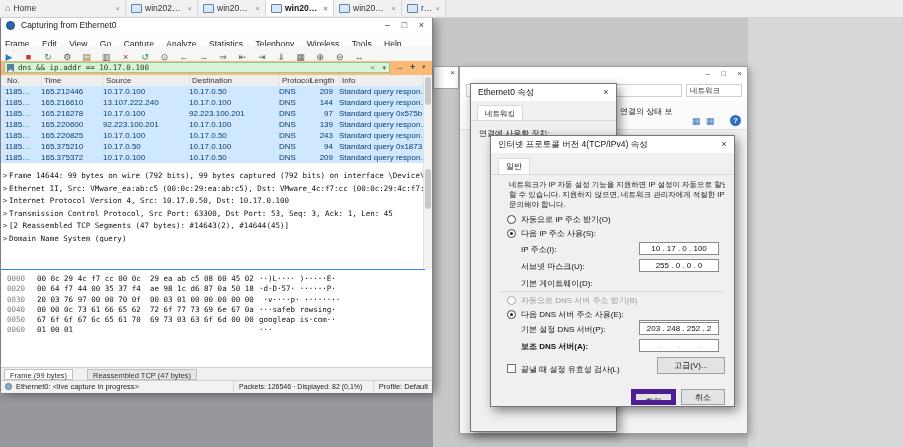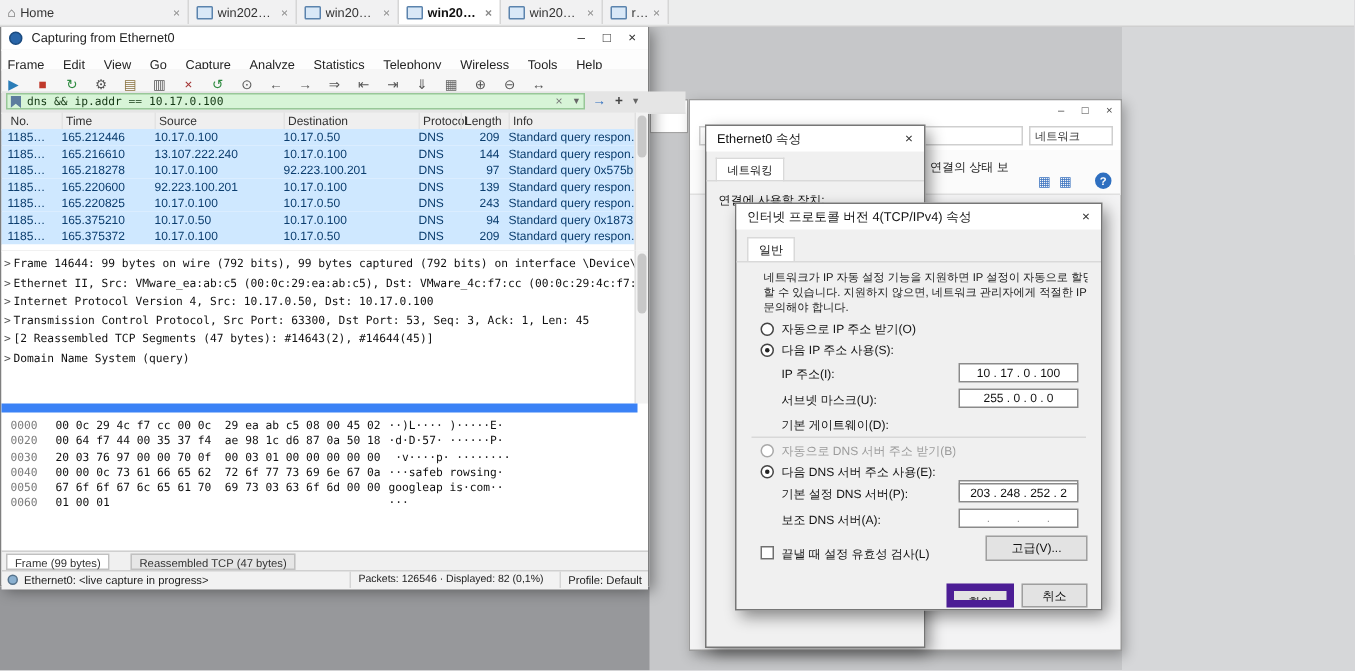--- a/index.html
+++ b/index.html
@@ -28,21 +28,21 @@
       box-sizing:border-box;box-shadow:3px 3px 9px rgba(0,0,0,.4);}
   .ws-title{position:absolute;left:0;top:0;width:100%;height:15px;background:#fff;border-bottom:1px solid #eee;}
   .ws-appicon{position:absolute;left:5px;top:3px;width:9px;height:9px;border-radius:50%;
               background:#2965a8;border:1px solid #1b4b80;box-sizing:border-box;}
   .ws-title .t{position:absolute;left:20px;top:2px;font-size:8.5px;color:#222;}
   .wbtn{position:absolute;top:0;width:17px;height:15px;text-align:center;line-height:15px;font-size:9px;color:#333;}
   .ws-menubar{position:absolute;left:0;top:15px;width:100%;height:13px;background:#fdfdfd;border-bottom:1px solid #ececec;white-space:nowrap;}
   .ws-menubar span{display:inline-block;padding:0 4px;font-size:8.5px;line-height:13px;color:#222;}
   .ws-toolbar{position:absolute;left:0;top:28px;width:100%;height:15px;background:#f6f6f6;border-bottom:1px solid #e2e2e2;}
   .tbi{display:inline-block;width:14px;height:14px;text-align:center;line-height:14px;font-size:9px;margin-left:1px;}
-  .ws-filterbar{position:absolute;left:0;top:43px;width:100%;height:14px;background:#e5e5e5;border-bottom:1px solid #e2e2e2;padding-left:25px;}
+  .ws-filterbar{position:absolute;left:0;top:43px;width:100%;height:14px;background:#fdba74;border-bottom:1px solid #e2e2e2;}
   .f-field{position:absolute;left:3px;top:1px;width:386px;height:11px;background:#d7f4d7;border:1px solid #98c798;box-sizing:border-box;}
   .f-bookmark{position:absolute;left:2px;top:1px;width:7px;height:8px;background:#5d7d9e;
               clip-path:polygon(0 0,100% 0,100% 100%,50% 65%,0 100%);}
   .f-text{position:absolute;left:13px;top:0;font-size:7.5px;line-height:10px;color:#143814;}
   .f-clear{position:absolute;right:14px;top:0;font-size:8px;line-height:10px;color:#777;}
   .f-dd{position:absolute;right:3px;top:0;font-size:7px;line-height:10px;color:#666;}
   .f-apply{position:absolute;left:394px;top:1px;font-size:9px;color:#2b6cbf;font-weight:bold;}
   .f-plus{position:absolute;left:409px;top:1px;font-size:9px;color:#444;font-weight:bold;}
   .f-recent{position:absolute;left:421px;top:2px;font-size:7px;color:#666;}
 
@@ -58,21 +58,21 @@
   .c-len{left:306px;width:26px;text-align:right;}
   .c-info{left:338px;width:84px;}
   .ws-listblank{position:absolute;left:0;top:145px;width:424px;height:4px;background:#fff;border-bottom:1px solid #c8c8c8;}
   .vsb{position:absolute;width:8px;background:#f2f2f2;border-left:1px solid #e0e0e0;}
   .vsb .thumb{position:absolute;left:1px;width:6px;background:#c8c8c8;border-radius:3px;}
 
   .ws-details{position:absolute;left:0;top:149px;width:424px;height:102px;background:#fff;}
   .detline{height:12.5px;line-height:12.5px;white-space:nowrap;overflow:hidden;font-size:7.5px;color:#111;}
   .detline .chev{display:inline-block;width:8px;color:#555;text-align:center;}
 
-  .ws-hex{position:absolute;left:0;top:251px;width:424px;height:98px;background:#fff;border-top:6px solid #3b82f6;padding-top:4px;box-sizing:border-box;}
+  .ws-hex{position:absolute;left:0;top:251px;width:424px;height:98px;background:#fff;border-top:1px solid #3b82f6;padding-top:4px;box-sizing:border-box;}
   .hexline{height:10.3px;line-height:10.3px;font-size:7.5px;white-space:pre;}
   .hoff{display:inline-block;width:30px;color:#7c7c7c;padding-left:6px;white-space:pre;}
   .hbytes{display:inline-block;width:222px;color:#111;white-space:pre;}
   .hascii{display:inline-block;color:#111;white-space:pre;}
 
   .ws-bytetabs{position:absolute;left:0;top:349px;width:100%;height:13px;background:#f0f0f0;border-top:1px solid #cfcfcf;}
   .btab{position:absolute;top:1px;height:11px;line-height:11px;font-size:7.5px;padding:0 5px;
         background:#e6e6e6;border:1px solid #c0c0c0;color:#333;box-sizing:border-box;white-space:nowrap;}
   .btab.active{background:#fff;}
   .ws-status{position:absolute;left:0;top:362px;width:100%;height:12px;background:#f2f2f2;border-top:1px solid #d0d0d0;}
@@ -195,21 +195,21 @@
 
     <div class="sep" style="top:155px;"></div>
 
     <span class="rdo dis" style="top:160px;"></span>
     <span class="rlbl dis" style="top:159px;">자동으로 DNS 서버 주소 받기(B)</span>
     <span class="rdo sel" style="top:174px;"></span>
     <span class="rlbl" style="top:173px;">다음 DNS 서버 주소 사용(E):</span>
 
     <span class="flbl" style="top:188px;">기본 설정 DNS 서버(P):</span>
     <div class="ipfield" style="top:186px;">203 . 248 . 252 . 2</div>
-    <span class="flbl" style="top:205px;">보조 DNS 서버(A):</span>
+    <span class="flbl" style="top:205px;font-weight:bold;">보조 DNS 서버(A):</span>
     <div class="ipfield empty" style="top:203px;">.        .        .</div>
 
     <span class="cbx" style="top:228px;"></span>
     <span class="rlbl" style="top:228px;">끝낼 때 설정 유효성 검사(L)</span>
     <div class="btn" style="left:166px;top:221px;width:68px;height:17px;line-height:16px;">고급(V)...</div>
 
     <div class="btn default" style="left:140px;top:253px;width:45px;height:16px;line-height:15px;">확인</div>
     <div class="btn" style="left:190px;top:253px;width:44px;height:16px;line-height:15px;">취소</div>
   </div>
 

